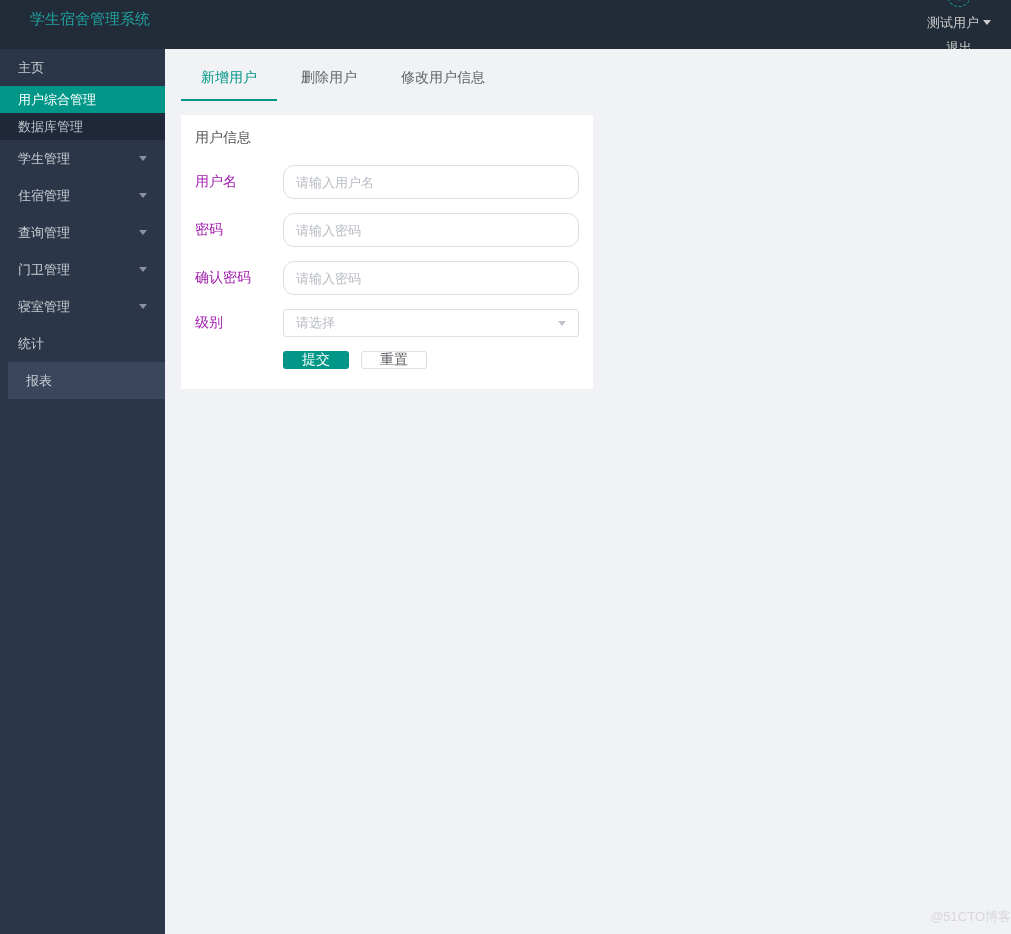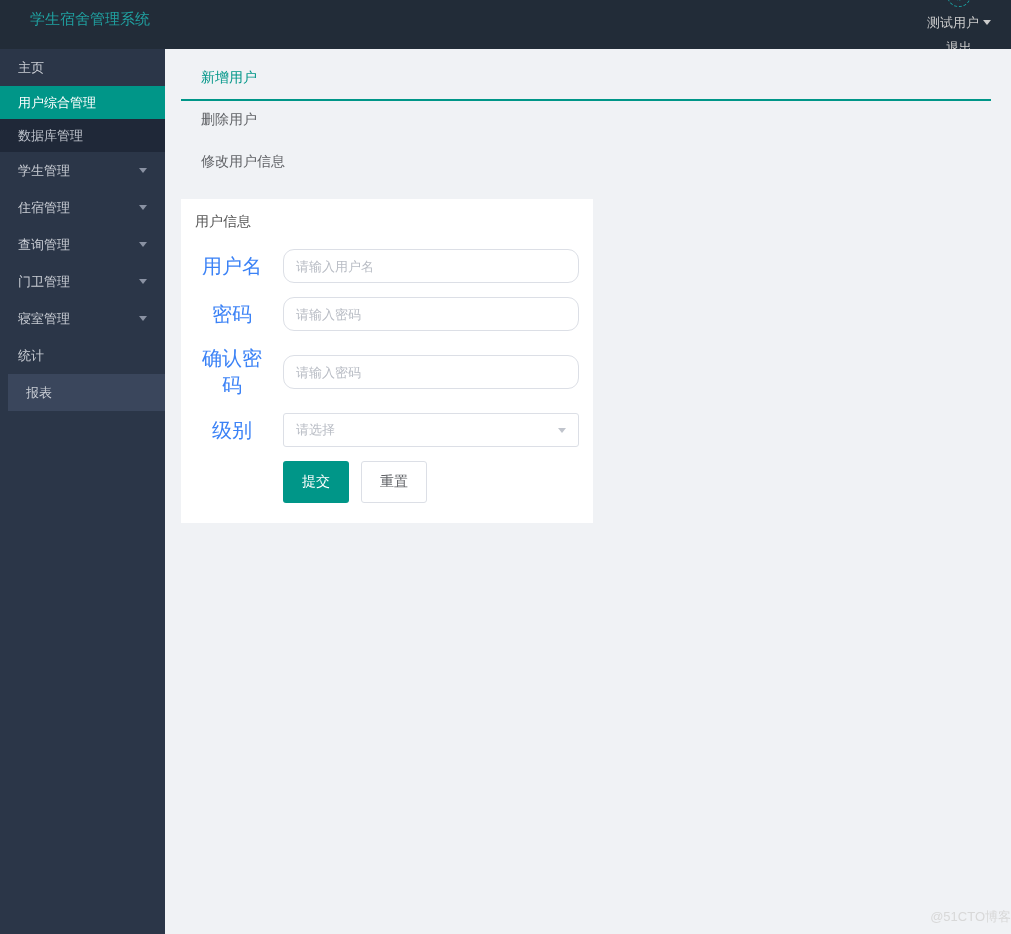--- a/index.html
+++ b/index.html
@@ -9,41 +9,41 @@
     .header-title { color: #20a0a0; font-size: 15px; font-weight: 500; }
     .header-right { display: flex; align-items: center; gap: 7px; color: #cccccc; font-size: 13px; flex-direction: column; }
     .avatar-circle { width: 24px; height: 24px; border-radius: 50%; border: 1px dashed #1aa2a2; display: flex; align-items: center; justify-content: center; color: #1aa2a2; font-size: 10px; }
     .user-name { display: flex; align-items: center; gap: 4px; cursor: pointer; }
     .logout { cursor: pointer; }
     
     .body-wrap { display: flex; height: 885px; }
     .sidebar { width: 165px; background: #2b3648; color: #bec3cc; flex-shrink: 0; padding-top: 0; }
     .menu-item { height: 37px; display: flex; align-items: center; justify-content: space-between; padding: 0 18px; cursor: pointer; font-size: 13px; color: #c9cdd4; }
     .menu-item.expanded { background: #2b3648; color: #fff; }
-    .submenu-item { height: 33px; display: flex; align-items: center; padding: 0 18px; cursor: pointer; font-size: 13px; background: #1f2838; color: #bec3cc; }
+    .submenu-item { height: 27px; display: flex; align-items: center; padding: 0 18px; cursor: pointer; font-size: 13px; background: #1f2838; color: #bec3cc; }
     .submenu-item.active { background: #009688; color: #fff; }
     .menu-item.highlighted { background: #3a465c; margin-left: 8px; }
     .caret { width: 0; height: 0; }
     .caret-down { border-left: 4px solid transparent; border-right: 4px solid transparent; border-top: 5px solid #8a92a3; }
     .caret-up { border-left: 4px solid transparent; border-right: 4px solid transparent; border-bottom: 5px solid #fff; }
 
     .main { flex: 1; background: #f0f2f5; padding: 0; }
-    .tabs { display: flex; padding: 10px 16px 0 16px; border-bottom: 0; flex-direction: column; }
+    .tabs { display: flex; padding: 10px 16px 0 16px; border-bottom: 0; }
     .tab { padding: 10px 20px 12px 20px; font-size: 14px; color: #606266; cursor: pointer; border-bottom: 2px solid transparent; margin-right: 4px; }
     .tab.active { color: #009688; border-bottom: 2px solid #009688; }
     
     .panel { background: #fff; margin: 14px 0 0 16px; width: 412px; padding: 14px 14px 20px 14px; }
     .panel-title { font-size: 14px; color: #555; margin-bottom: 18px; padding-left: 0; }
     .form-row { display: flex; align-items: center; margin-bottom: 14px; }
-    .form-label { width: 88px; text-align: center; padding-right: 14px; font-size: 20px; color: #3b82f6; }
+    .form-label { width: 88px; text-align: left; padding-right: 14px; font-size: 14px; color: #a21caf; }
     .form-input { flex: 1; height: 34px; border: 1px solid #dcdfe6; border-radius: 11px; padding: 0 12px; font-size: 13px; color: #606266; outline: none; }
     .form-input::placeholder { color: #b8bcc4; }
-    .select-wrap { flex: 1; height: 34px; border: 1px solid #dcdfe6; border-radius: 3px; padding: 0 12px; font-size: 13px; color: #b8bcc4; display: flex; align-items: center; justify-content: space-between; cursor: pointer; background: #fff; font-family: Liberation Serif, serif; }
+    .select-wrap { flex: 1; height: 28px; border: 1px solid #dcdfe6; border-radius: 3px; padding: 0 12px; font-size: 13px; color: #b8bcc4; display: flex; align-items: center; justify-content: space-between; cursor: pointer; background: #fff; font-family: Liberation Serif, serif; }
     .btn-row { display: flex; gap: 12px; margin-left: 88px; margin-top: 10px; }
-    .btn { height: 42px; padding: 0 18px; border-radius: 3px; font-size: 14px; cursor: pointer; display: flex; align-items: center; border: 1px solid transparent; }
+    .btn { height: 18px; padding: 0 18px; border-radius: 3px; font-size: 14px; cursor: pointer; display: flex; align-items: center; border: 1px solid transparent; }
     .btn-primary { background: #009688; color: #fff; }
     .btn-default { background: #fff; color: #606266; border: 1px solid #dcdfe6; }
     
     .watermark { position: absolute; bottom: 8px; right: 0; color: #d8d8d8; font-size: 13px; pointer-events: none; }
     .caret-fill { display: inline-block; width: 0; height: 0; border-left: 4px solid transparent; border-right: 4px solid transparent; border-top: 5px solid #cccccc; }
     .sel-caret-fill { display: inline-block; width: 0; height: 0; border-left: 4px solid transparent; border-right: 4px solid transparent; border-top: 5px solid #c0c4cc; }
   </style>
 </head>
 <body>
 

